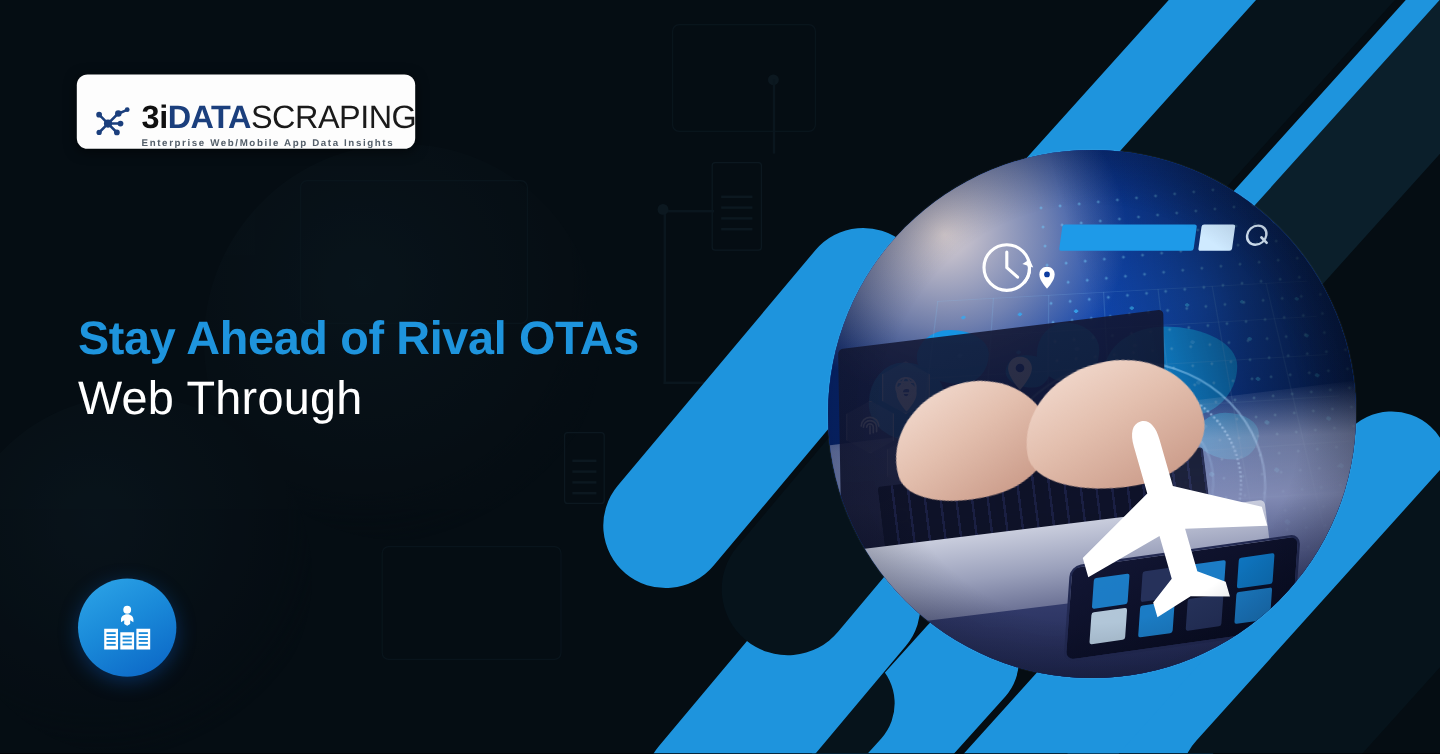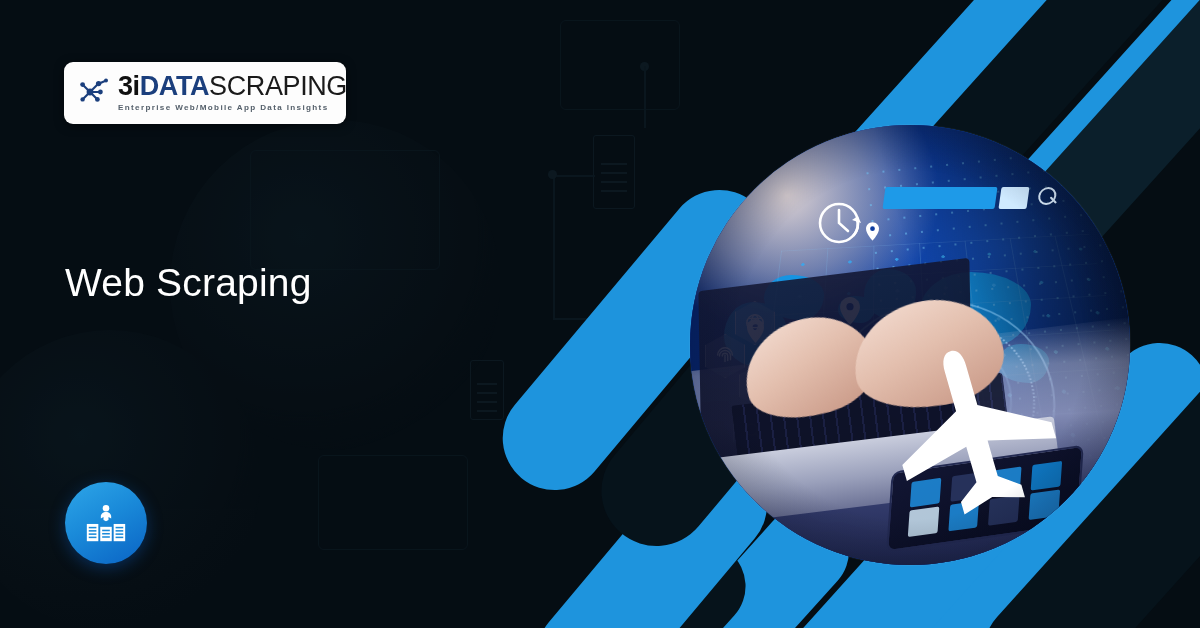--- a/index.html
+++ b/index.html
@@ -221,21 +221,21 @@
     position:absolute; inset:0; border-radius:50%;
     background:radial-gradient(circle at 50% 50%, rgba(0,0,0,0) 56%, rgba(4,10,28,.45) 88%, rgba(2,6,18,.7) 100%);
   }
 
   
   #logo-badge {
     position:absolute; left:64px; top:62px;
     width:282px; height:62px;
     background:#fdfdfd;
     border-radius:9px;
-    display:flex; align-items:center;
+    display:flex; align-items:flex-end;
     padding:0 12px;
     box-shadow:0 2px 10px rgba(0,0,0,.5);
   }
   .logo-mark { width:40px; height:40px; position:relative; flex:0 0 auto; margin-right:2px; }
   .logo-text { display:flex; flex-direction:column; justify-content:center; line-height:1; }
   .logo-title {
     font-size:27px; font-weight:700; letter-spacing:-.4px; white-space:nowrap;
   }
   .logo-title .t3i   { color:#101010; }
   .logo-title .tdata { color:#1b3f7d; }
@@ -475,21 +475,22 @@
     </div>
     <div class="logo-text">
       <div class="logo-title">
         <span class="t3i">3i</span><span class="tdata">DATA</span><span class="tscr">SCRAPING</span>
       </div>
       <div class="logo-sub">Enterprise Web/Mobile App Data Insights</div>
     </div>
   </div>
 
   <div id="headline">
-    <div class="hl-line hl-plain">Web Scraping</div>
+    <div class="hl-line hl-accent" style="color:#1e94dd;">Stay Ahead of Rival OTAs</div>
+    <div class="hl-line hl-plain">Web Through</div>
   </div>
 
   <div id="icon-badge">
     <svg viewBox="0 0 48 48" fill="#ffffff">
       <circle cx="24" cy="8.5" r="3.4"></circle>
       <path d="M24 12.4c-3.1 0-5.4 2-5.4 4.6v2.3l2.8-1.6v3.1l2.6 1.5 2.6-1.5v-3.1l2.8 1.6v-2.3c0-2.6-2.3-4.6-5.4-4.6z"></path>
       <path d="M4 25h12v18H4z"></path>
       <path d="M18 28h12v15H18z"></path>
       <path d="M32 25h12v18H32z"></path>
       <g fill="#1a8ad9">

